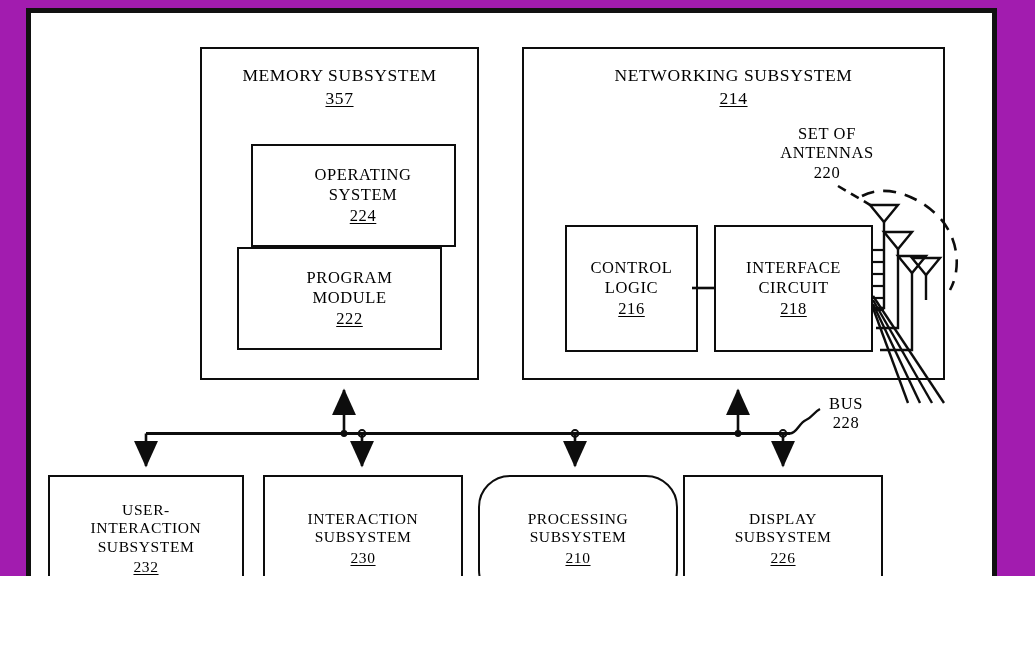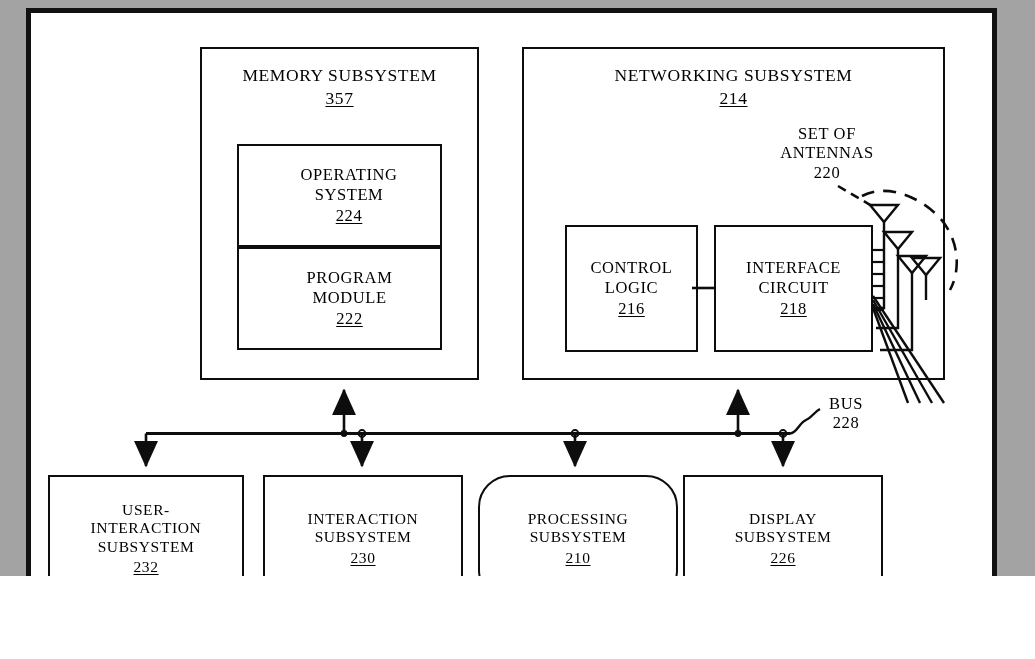--- a/index.html
+++ b/index.html
@@ -9,21 +9,21 @@
     background: #ffffff;
   }
   body {
     font-family: "Liberation Serif", "DejaVu Serif", serif;
     color: #000000;
   }
   #canvas {
     position: relative;
     width: 1035px;
     height: 576px;
-    background: #a3a3a3;
+    background: #a21caf;
     overflow: hidden;
   }
   
   #outer-frame {
     position: absolute;
     left: 26px;
     top: 8px;
     width: 971px;
     height: 625px;
     border: 5px solid #111111;
@@ -87,21 +87,21 @@
 
 <div id="canvas">
 
   <div id="outer-frame"></div>
 
   <div class="block container-block" style="left:200px; top:47px; width:279px; height:333px;">
     <span class="lbl fs-17">MEMORY SUBSYSTEM</span>
     <span class="ref fs-17">357</span>
   </div>
 
-  <div class="block" style="left:237px; top:144px; width:205px; height:103px;padding-left:19px;">
+  <div class="block" style="left:251px; top:144px; width:205px; height:103px;padding-left:19px;">
     <span class="lbl fs-16">OPERATING</span>
     <span class="lbl fs-16">SYSTEM</span>
     <span class="ref fs-16">224</span>
   </div>
 
   <div class="block" style="left:237px; top:247px; width:205px; height:103px;padding-left:20px;">
     <span class="lbl fs-16">PROGRAM</span>
     <span class="lbl fs-16">MODULE</span>
     <span class="ref fs-16">222</span>
   </div>

